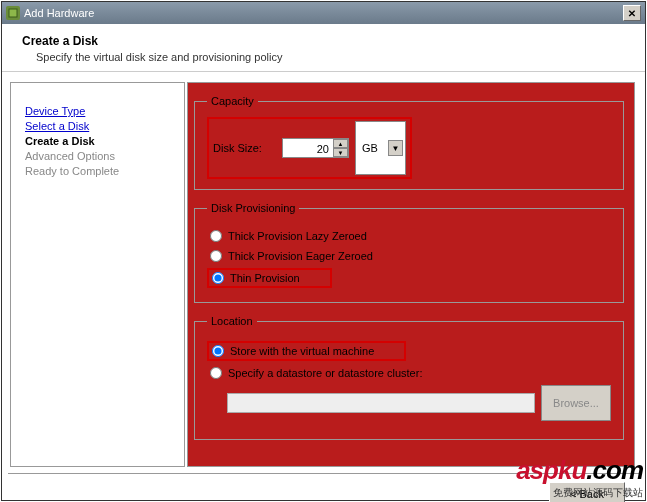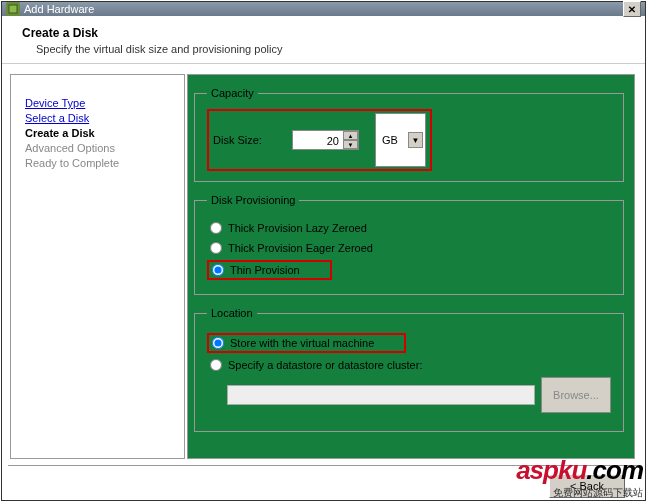--- a/index.html
+++ b/index.html
@@ -1,35 +1,35 @@
 <!DOCTYPE html>
 <html><head>
 <meta charset="utf-8">
 <style>
 * { box-sizing: border-box; margin: 0; padding: 0; }
 body { font-family: Tahoma, sans-serif; font-size: 11px; background: #fff; width: 647px; height: 502px; overflow: hidden; position: relative; }
 .outer-border { border: 1px solid #333; width: 645px; height: 500px; position: absolute; top: 1px; left: 1px; }
-.titlebar { height: 14px; background: linear-gradient(to bottom, #8a9aaa, #6a7a8a); display: flex; align-items: center; padding: 0 4px; color: #fff; font-size: 11px; }
+.titlebar { height: 22px; background: linear-gradient(to bottom, #8a9aaa, #6a7a8a); display: flex; align-items: center; padding: 0 4px; color: #fff; font-size: 11px; }
 .title-icon { width: 14px; height: 14px; background: #6a8d3a; border-radius: 2px; margin-right: 4px; display: flex; align-items: center; justify-content: center; }
 .title-icon svg { width: 10px; height: 10px; }
 .title-text { flex: 1; }
 .close-btn { width: 18px; height: 16px; background: #d4d0c8; border: 1px solid #fff; border-right-color: #666; border-bottom-color: #666; display: flex; align-items: center; justify-content: center; cursor: pointer; color: #000; font-weight: bold; font-size: 10px; }
 .header-area { padding: 10px 20px 8px; border-bottom: 1px solid #ccc; }
 .header-title { font-weight: bold; font-size: 12px; color: #000; margin-bottom: 3px; }
 .header-sub { font-size: 11px; color: #333; margin-left: 14px; }
 .body-area { display: flex; height: 395px; padding: 0 4px; }
 .left-nav { width: 175px; padding: 22px 8px 8px 14px; border: 1px solid #999; margin: 10px 2px 0 4px; background: #fff; }
 .nav-item { font-size: 11px; margin-bottom: 3px; color: #333; }
 .nav-link { color: #0000cc; text-decoration: underline; cursor: pointer; }
 .nav-current { font-weight: bold; color: #000; }
 .nav-disabled { color: #888; }
-.right-pane { flex: 1; padding: 12px 10px 0 6px; margin: 10px 6px 0 0; border: 1px solid #999; background: #15803d; }
+.right-pane { flex: 1; padding: 12px 10px 0 6px; margin: 10px 6px 0 0; border: 1px solid #999; background: #b91c1c; }
 fieldset { border: 1px solid #999; padding: 10px 12px; margin-bottom: 12px; font-size: 11px; }
 legend { font-size: 11px; padding: 0 4px; color: #000; }
-.capacity-row { display: flex; align-items: center; gap: 16px; border: 2px solid #d40000; padding: 2px 4px; width: fit-content; }
+.capacity-row { display: flex; align-items: center; gap: 6px; border: 2px solid #d40000; padding: 2px 4px; width: fit-content; }
 .disk-size-label { margin-right: 14px; }
 .num-input { display: flex; align-items: flex-end; border: 1px solid #888; background: #fff; }
 .num-input input { width: 50px; border: none; text-align: right; padding: 2px 4px; font-size: 11px; outline: none; }
 .spin { display: flex; flex-direction: column; }
 .spin button { width: 15px; height: 9px; font-size: 6px; line-height: 6px; padding: 0; border: 1px solid #888; background: #d4d0c8; cursor: pointer; }
 .unit-select { border: 1px solid #888; background: #fff; display: flex; align-items: center; padding: 18px 2px; }
 .unit-select span { width: 30px; padding: 0 4px; }
 .unit-select .dd { width: 15px; height: 16px; background: #d4d0c8; border: 1px solid #888; display: flex; align-items: center; justify-content: center; font-size: 8px; cursor: pointer; }
 .radio-row { display: flex; align-items: center; gap: 6px; margin: 4px 0; padding: 2px 3px; }
 .radio { width: 12px; height: 12px; cursor: pointer; }

